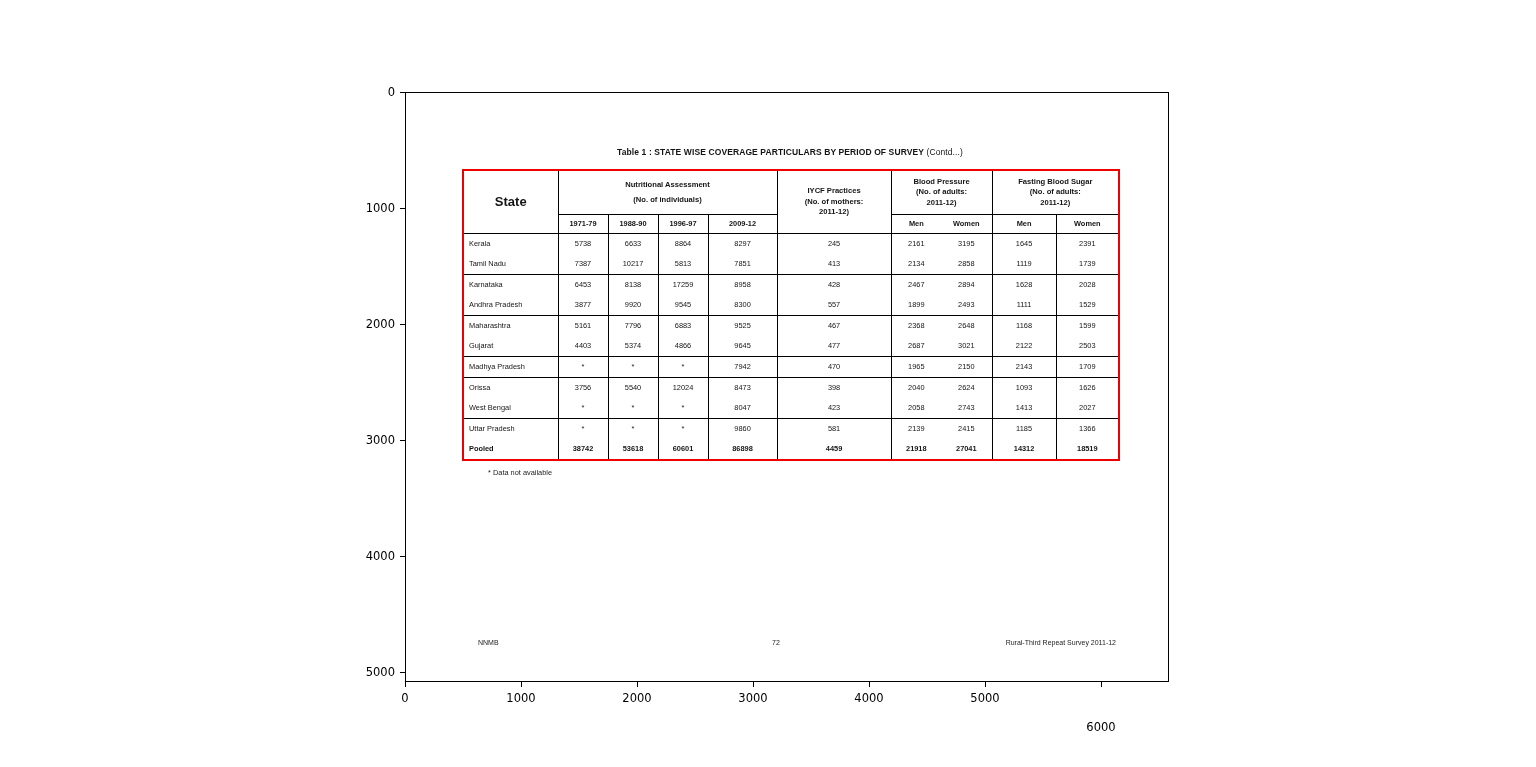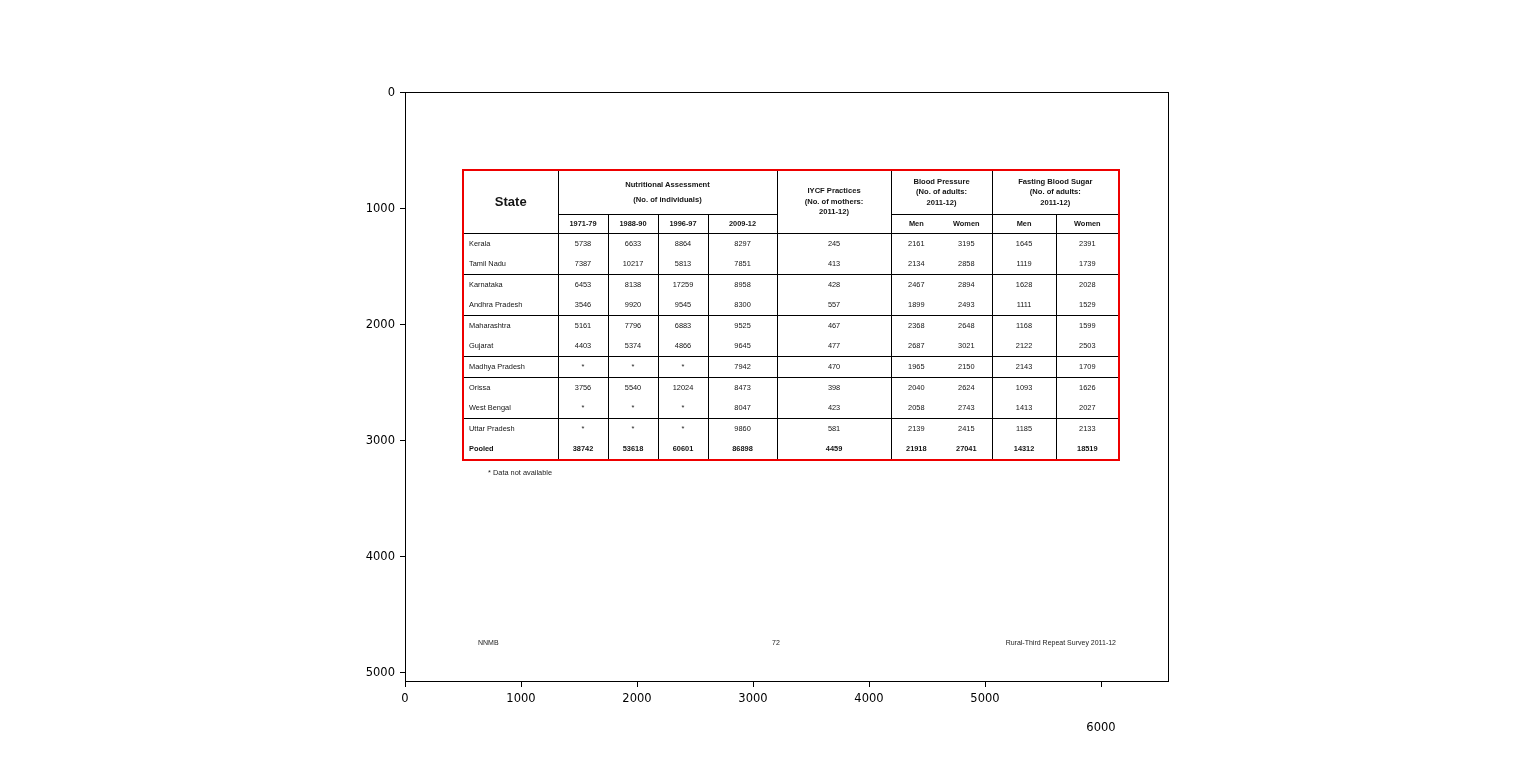--- a/index.html
+++ b/index.html
@@ -42,20 +42,23 @@
   .doc-footer .fleft{position:absolute;left:72px;}
   .doc-footer .fcenter{position:absolute;left:340px;width:60px;text-align:center;}
   .doc-footer .fright{position:absolute;right:54px;}
 </style>
 </head>
 <body>
 
 <div id="canvas">
   <div id="axes">
 
+    <div class="doc-title">
+      <span class="tb">Table 1 : STATE WISE COVERAGE PARTICULARS BY PERIOD OF SURVEY</span><span class="tt"> (Contd...)</span>
+    </div>
 
     <table class="doc-table">
       <colgroup>
         <col style="width:95px">
           <col style="width:50px">
           <col style="width:50px">
         <col style="width:50px">
           <col style="width:69px">
           <col style="width:114px">
         <col style="width:50px">
@@ -121,21 +124,21 @@
             <td>17259</td>
             <td>8958</td>
             <td>428</td>
             <td class="no-r">2467</td>
             <td class="no-l">2894</td>
             <td>1628</td>
             <td>2028</td>
           </tr>
           <tr class="group-end">
             <td class="state-cell">Andhra Pradesh</td>
-            <td>3546</td>
+            <td>3877</td>
             <td>9920</td>
             <td>9545</td>
             <td>8300</td>
             <td>557</td>
             <td class="no-r">1899</td>
             <td class="no-l">2493</td>
             <td>1111</td>
             <td>1529</td>
           </tr>
           <tr>
@@ -201,21 +204,21 @@
           <tr>
             <td class="state-cell">Uttar Pradesh</td>
             <td>*</td>
             <td>*</td>
             <td>*</td>
             <td>9860</td>
             <td>581</td>
             <td class="no-r">2139</td>
             <td class="no-l">2415</td>
             <td>1185</td>
-            <td>2133</td>
+            <td>1366</td>
           </tr>
           <tr class="bold-row">
             <td class="state-cell">Pooled</td>
             <td>38742</td>
             <td>53618</td>
             <td>60601</td>
             <td>86898</td>
             <td>4459</td>
             <td class="no-r">21918</td>
             <td class="no-l">27041</td>

